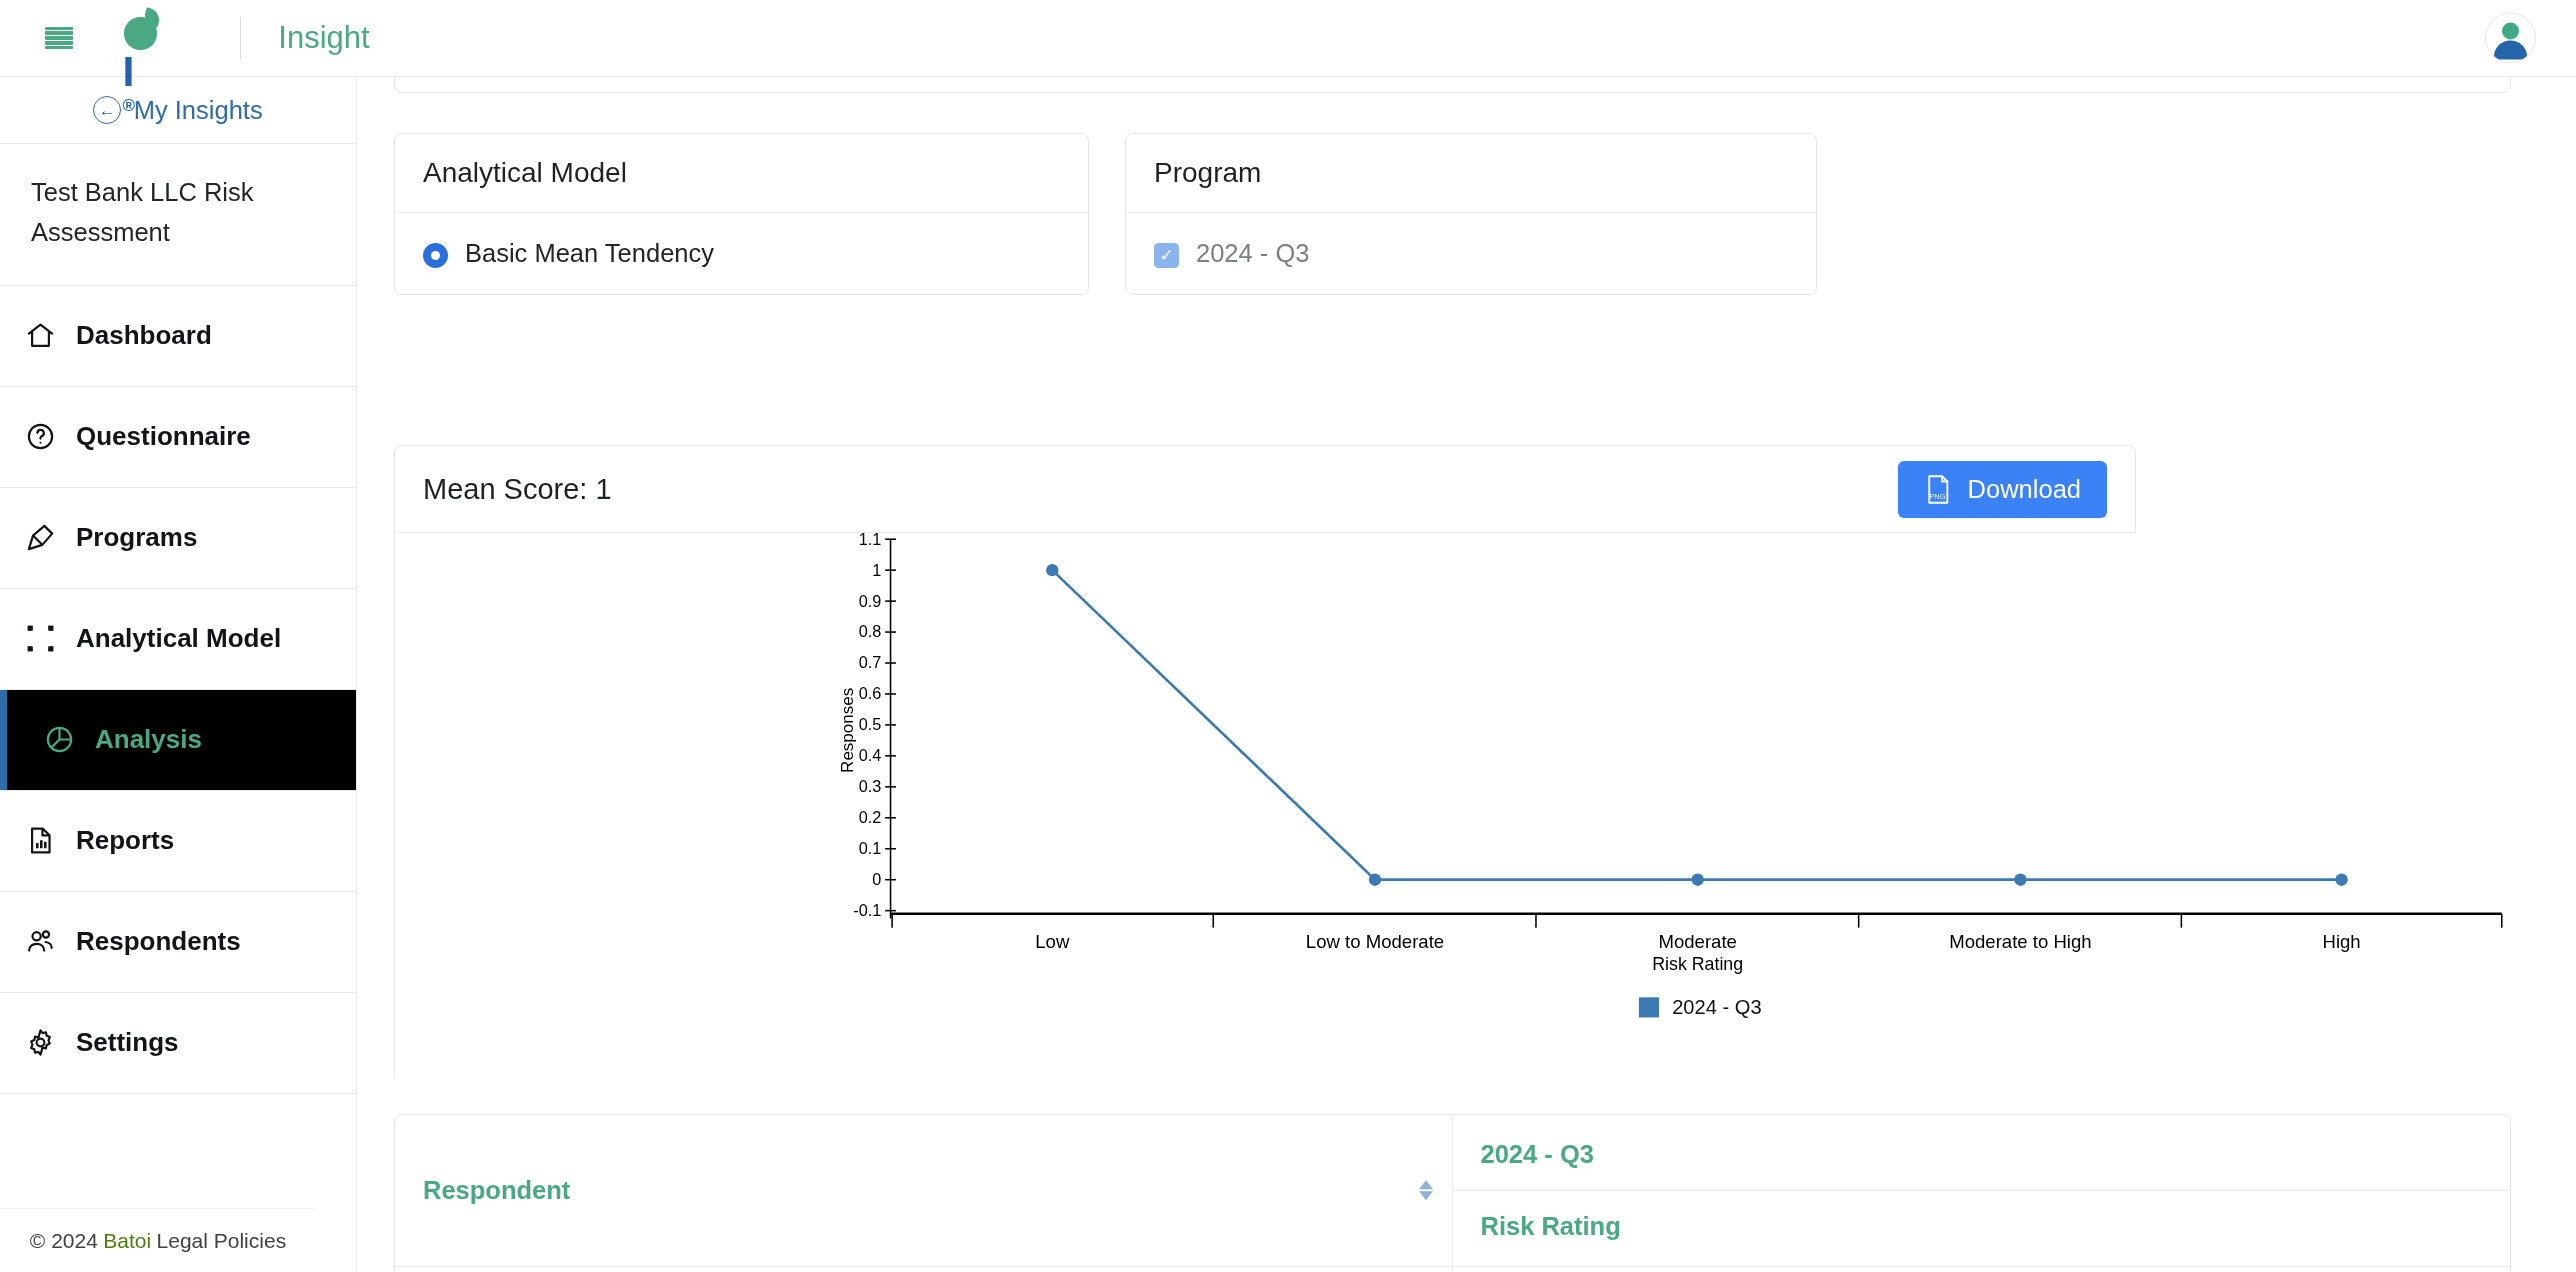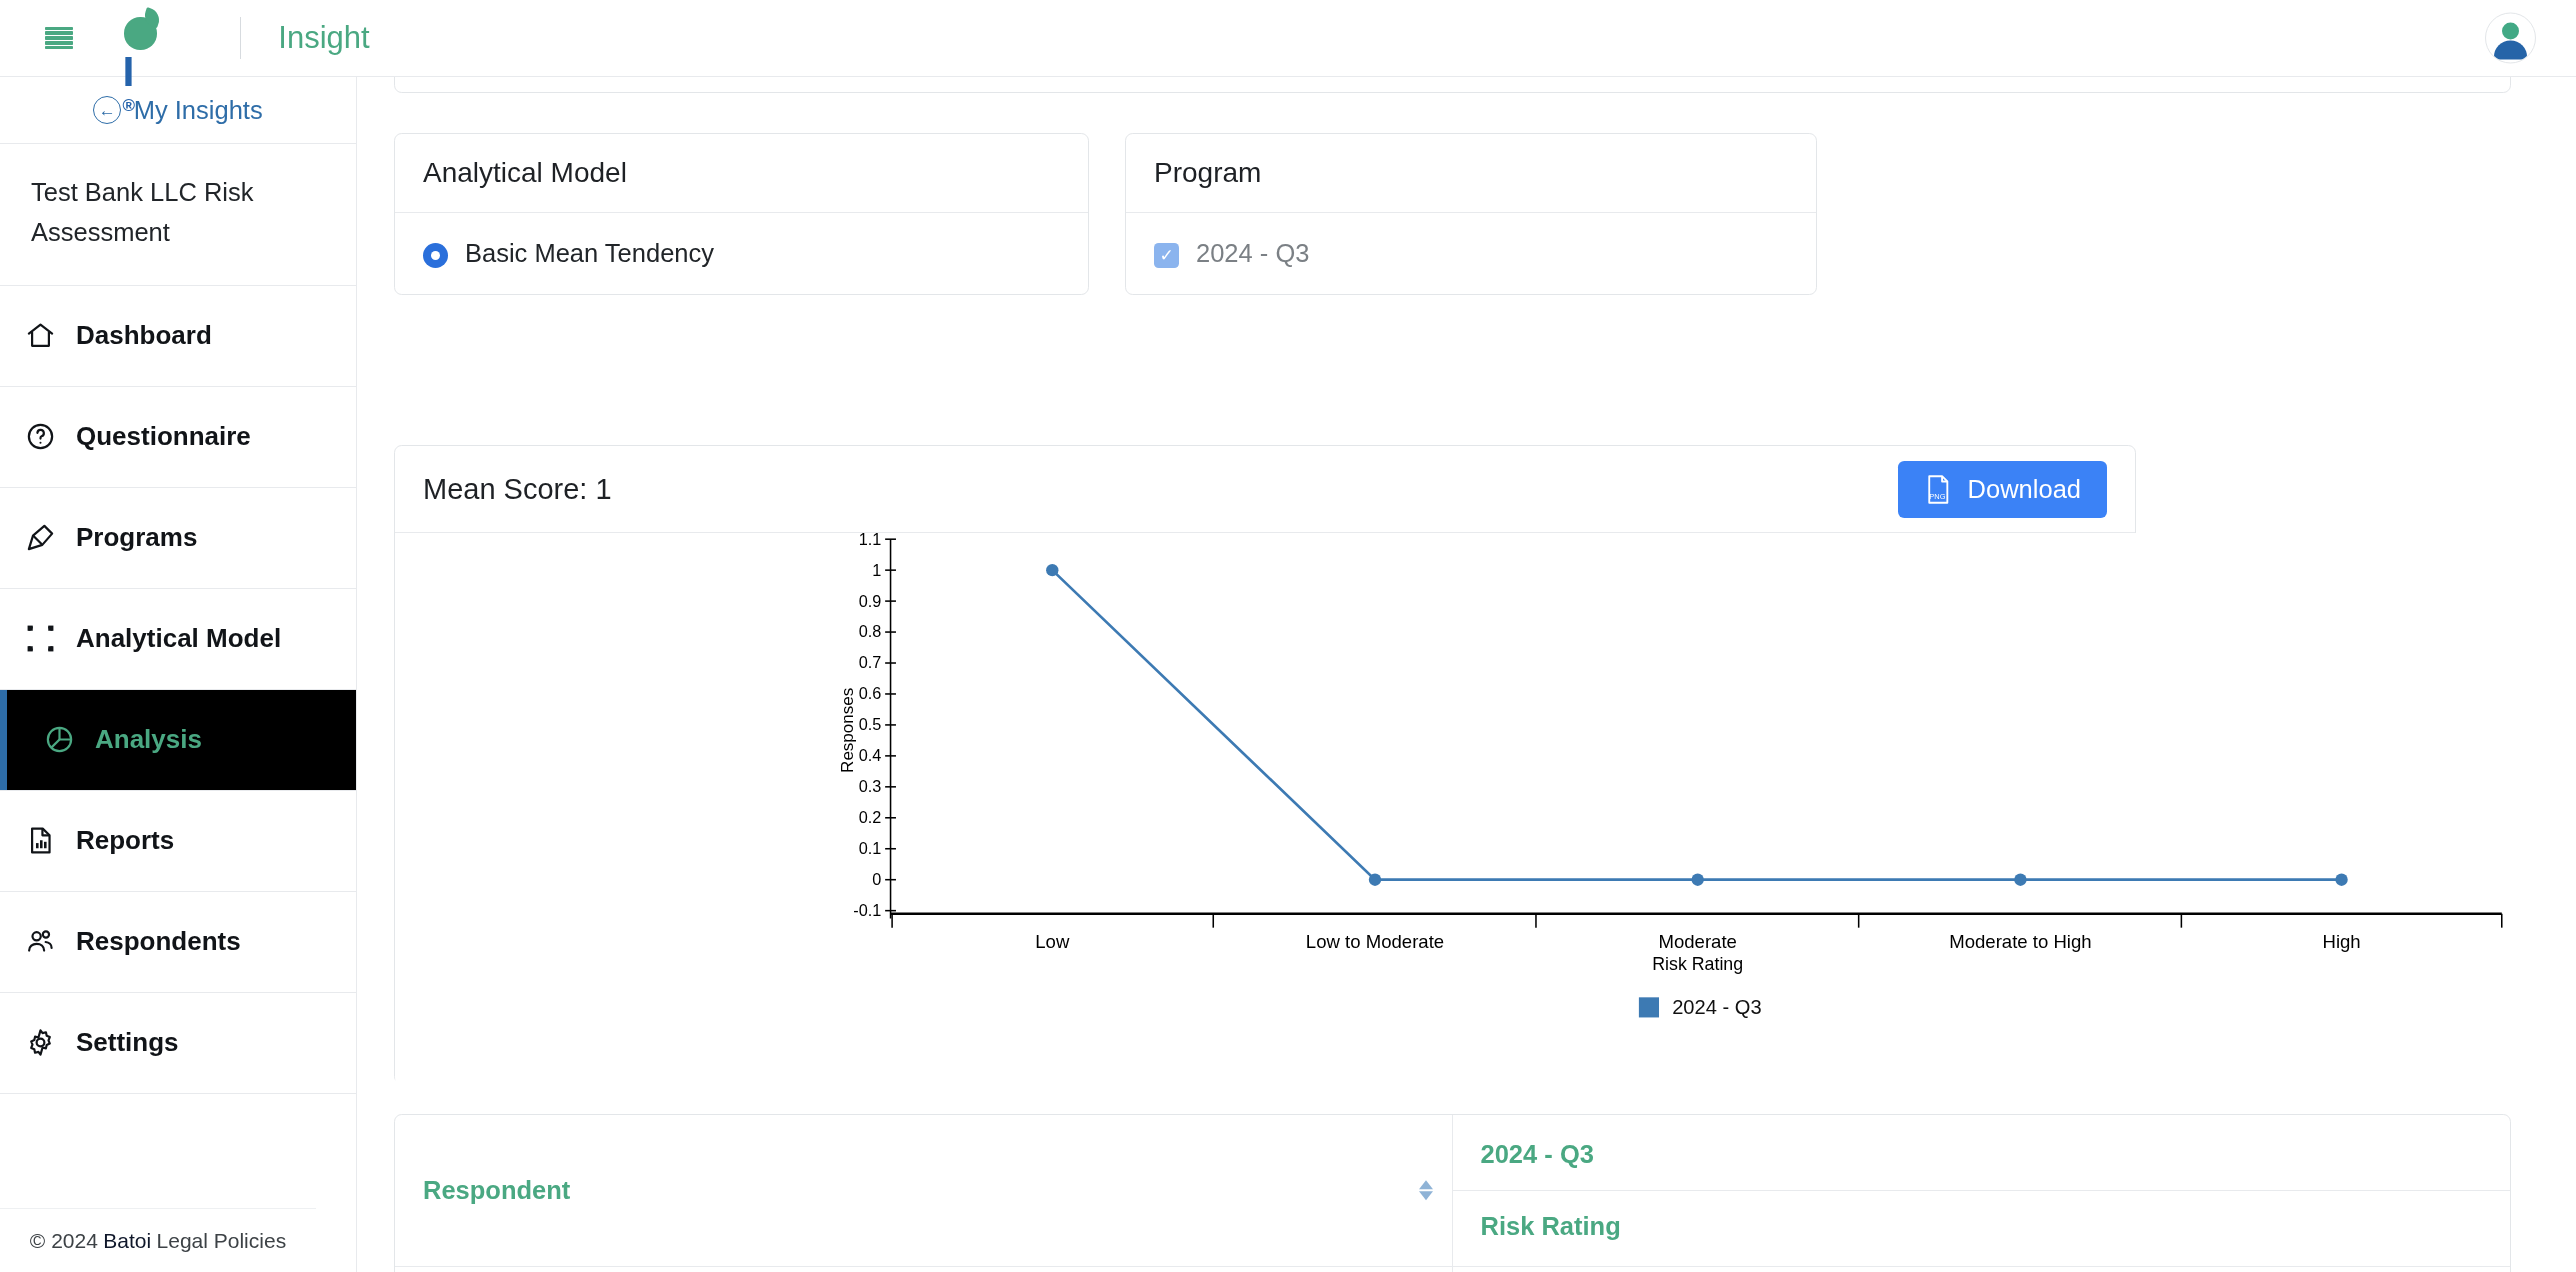--- a/index.html
+++ b/index.html
@@ -115,21 +115,21 @@
   .sb-item.active .lbl { color: #4aa882; }
   .sb-item.active .ic svg { stroke: #4aa882; }
 
   .sb-footer {
     position: absolute; bottom: 0; left: 0; width: 316px;
     height: 65px;
     display: flex; align-items: center; justify-content: center;
     font-size: 21px; color: #3d4246;
     border-top: 0.8px solid #eef0f2;
   }
-  .sb-footer .lnk { color: #0f172a; margin: 0 5.4px; cursor: pointer; }
+  .sb-footer .lnk { color: #4d7c0f; margin: 0 5.4px; cursor: pointer; }
 
   
   .main {
     position: absolute; top: 77px; left: 357px;
     width: 2219px; height: 1196px;
     background: #ffffff;
     overflow: hidden;
   }
 
   .ghost-card {

